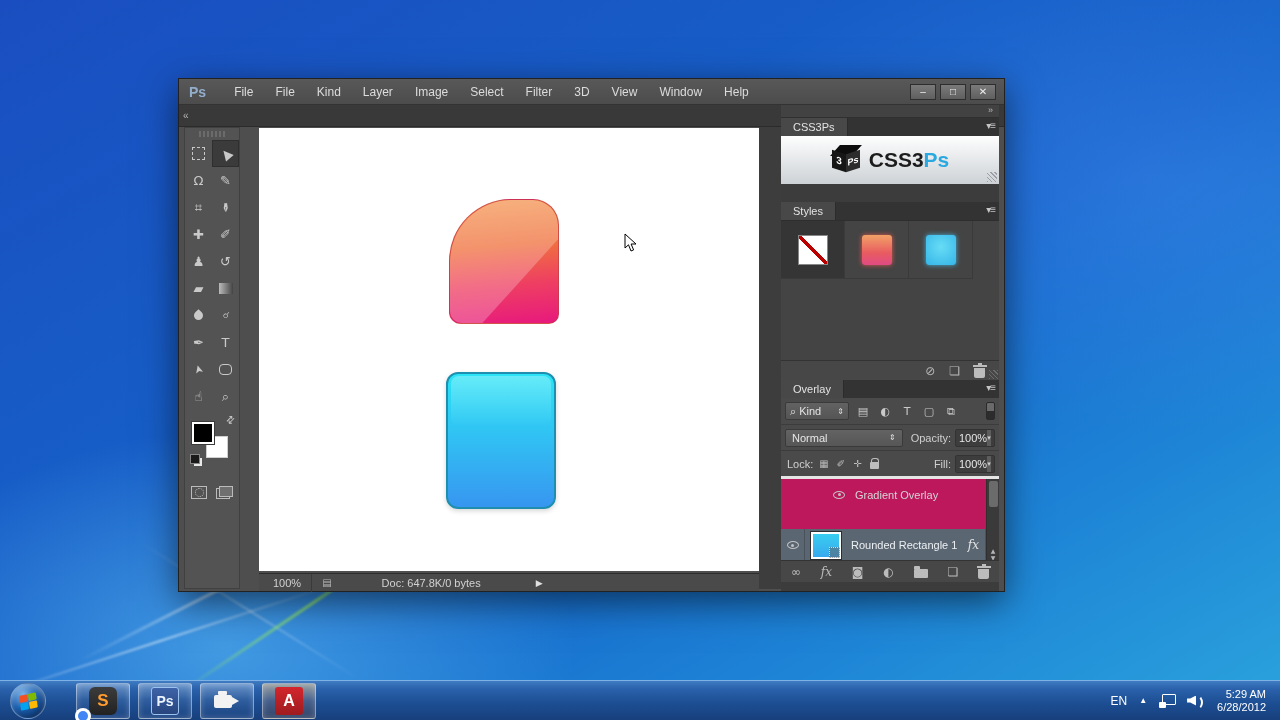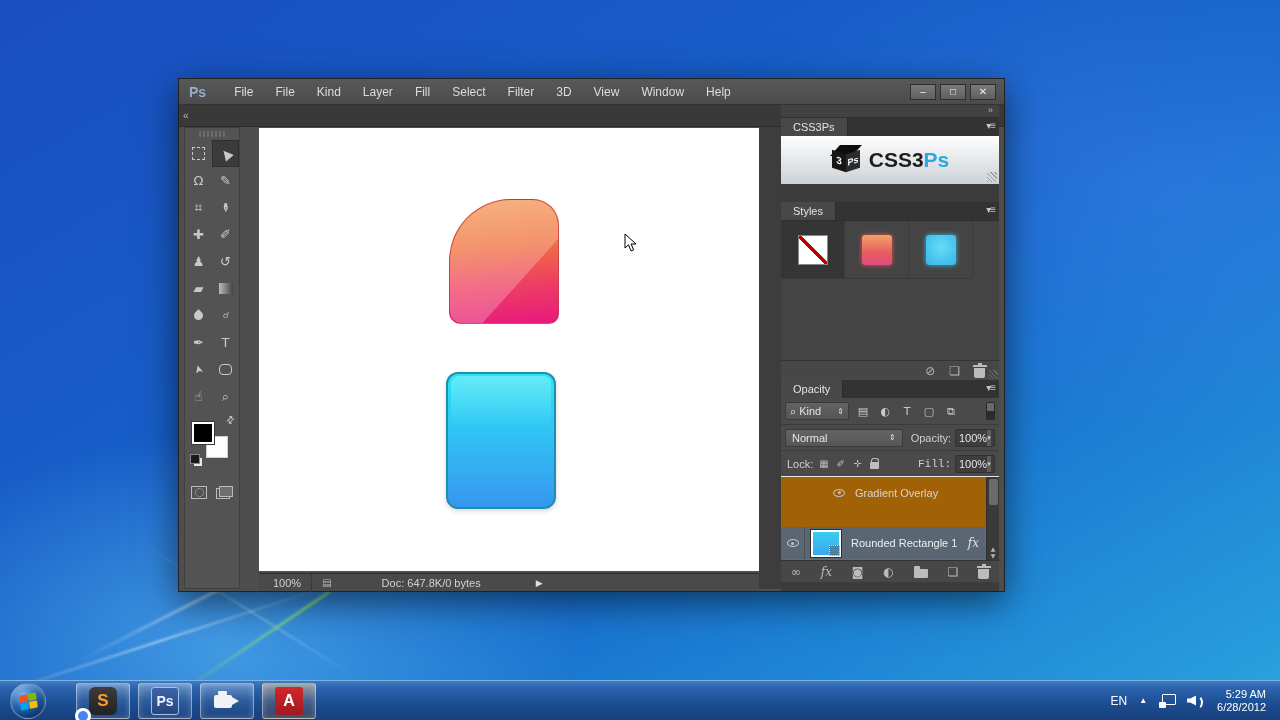--- a/index.html
+++ b/index.html
@@ -138,21 +138,21 @@
   .blend-combo { width:118px; height:18px; background:linear-gradient(#636363,#565656); border:1px solid #3a3a3a; border-radius:2px;
     color:#e6e6e6; font-size:11px; display:flex; align-items:center; padding:0 6px; }
   .blend-combo .dbl { margin-left:auto; font-size:8px; }
   .small-label { color:#cfcfcf; font-size:11px; margin-left:8px; }
   .val-box { margin-left:4px; width:40px; height:18px; background:#3d3d3d; border:1px solid #333; border-radius:2px;
     color:#e6e6e6; font-size:11px; display:flex; align-items:center; padding:0 3px; }
   .val-box .dd { margin-left:auto; background:#5d5d5d; width:11px; height:16px; text-align:center; font-size:7px; line-height:16px; color:#ccc; }
   .lock-icons { display:flex; gap:8px; margin-left:6px; color:#bdbdbd; font-size:10px; font-family:"DejaVu Sans",sans-serif; }
   .padlock { position:relative; width:9px; height:7px; background:#bdbdbd; border-radius:1px; margin-top:4px; }
   .padlock::before { content:""; position:absolute; left:1.5px; top:-4px; width:6px; height:5px; border:1.5px solid #bdbdbd; border-bottom:none; border-radius:3px 3px 0 0; }
-  .layer-list { position:relative; height:84px; background:#a16207; border-top:1px solid #e5e5e5; overflow:hidden; }
+  .layer-list { position:relative; height:84px; background:#be185d; border-top:3px solid #e5e5e5; overflow:hidden; }
   .clip-row { position:absolute; left:48px; top:-4px; height:8px; right:20px; color:#9a9a9a; font-size:11px; overflow:hidden; }
   .fx-row { position:absolute; left:0; right:14px; height:19px; display:flex; align-items:center; color:#d5d5d5; font-size:11px; }
   .fx-row .eye { margin-left:52px; margin-right:10px; }
   .eye { position:relative; width:12px; height:8px; border:1px solid #c2c2c2; border-radius:50%; display:inline-block; }
   .eye::before { content:""; position:absolute; left:3.5px; top:1.5px; width:3px; height:3px; background:#c2c2c2; border-radius:50%; }
   .layer-row { position:absolute; left:0; right:14px; top:50px; height:32px; background:#5a6672; display:flex; align-items:center; }
   .eye-gutter { width:24px; height:32px; border-right:1px solid #49525b; display:flex; align-items:center; justify-content:center; }
   .thumb { position:relative; width:30px; height:27px; margin-left:6px; background:linear-gradient(#39cdf0,#37a9ee); border:2px solid #fff; outline:1px solid #2d2d2d; }
   .thumb::after { content:""; position:absolute; right:-1px; bottom:-1px; width:9px; height:9px; border:1px dotted #dadada; background:rgba(90,102,114,.6); }
   .layer-name { margin-left:10px; color:#ecf0f3; font-size:11px; }
@@ -227,21 +227,21 @@
 
   <div class="abs ps-window">
 
     <div class="abs titlebar">
       <span class="ps-logo">Ps</span>
       <div class="menu">
         <span>File</span>
         <span>File</span>
         <span>Kind</span>
         <span>Layer</span>
-        <span>Fill</span>
+        <span>Image</span>
         <span>Select</span>
         <span>Filter</span>
         <span>3D</span>
         <span>View</span>
         <span>Window</span>
         <span>Help</span>
       </div>
       <div class="win-btns">
         <span>–</span>
         <span>□</span>
@@ -380,21 +380,21 @@
           </div>
       </div>
       <div class="panel-bottom">
         <span>⊘</span>
         <span>❏</span>
         <span class="trash"></span>
         <span class="corner-grip"></span>
       </div>
 
       <div class="panel-tabrow">
-        <span class="panel-tab">Opacity</span>
+        <span class="panel-tab">Overlay</span>
         <span class="panel-menu">▾≡</span>
       </div>
       <div class="filter-row">
         <span class="kind-combo">
           <span>⌕</span>
           <span>Kind</span>
           <span class="dbl">⇕</span>
         </span>
         <span class="f-ico">▤</span>
         <span class="f-ico">◐</span>
@@ -415,21 +415,21 @@
         </span>
       </div>
       <div class="lock-row">
         <span class="small-label" style="margin-left:2px;">Lock:</span>
         <span class="lock-icons">
           <span>▦</span>
           <span>✐</span>
           <span>✛</span>
           <span class="padlock"></span>
         </span>
-        <span class="small-label" style="margin-left:auto;font-family:Liberation Mono, monospace;">Fill:</span>
+        <span class="small-label" style="margin-left:auto;">Fill:</span>
         <span class="val-box">
           <span>100%</span>
           <span class="dd">▾</span>
         </span>
       </div>
       <div class="layer-list">
         <div class="clip-row"></div>
         <div class="fx-row" style="top:6px;">
           <span class="eye"></span>
             <span style="margin-left:0;">Gradient Overlay</span>

